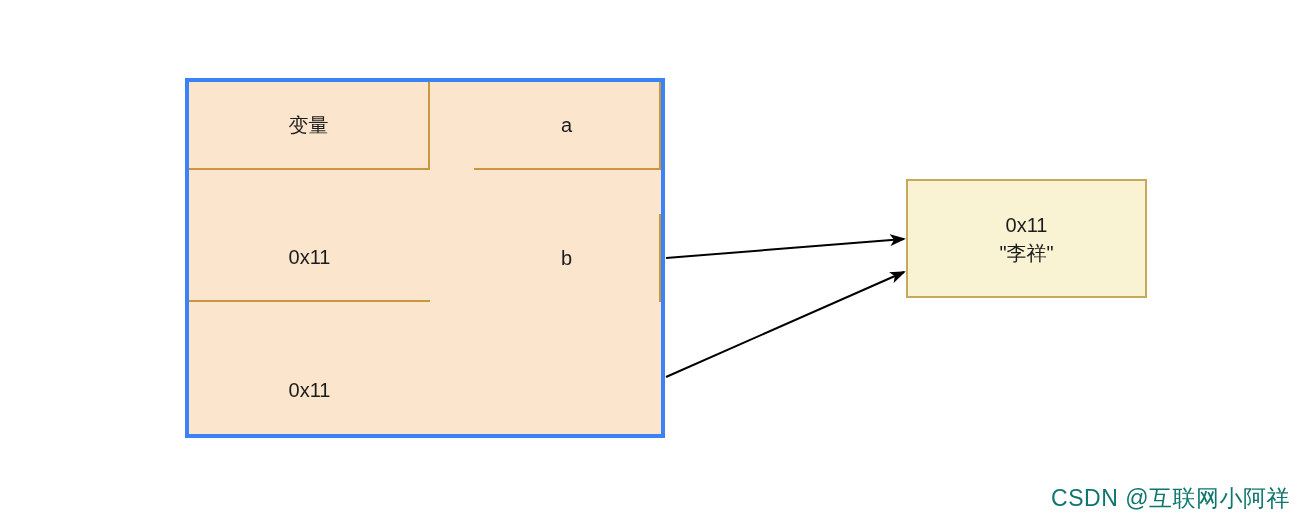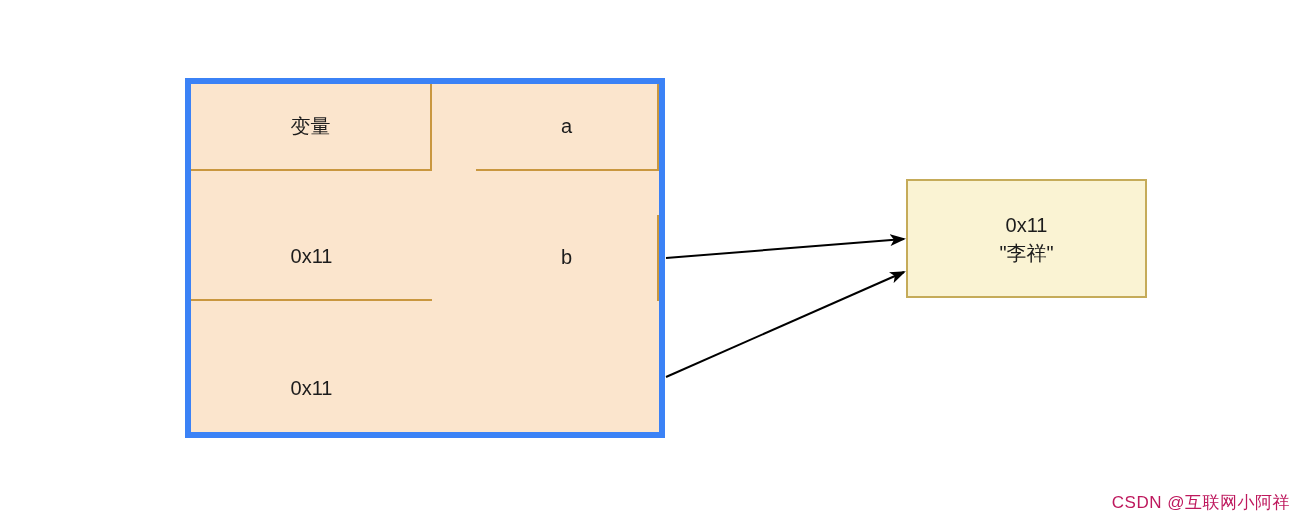--- a/index.html
+++ b/index.html
@@ -18,21 +18,21 @@
   }
 
   
   .var-table {
     position: absolute;
     left: 185px;
     top: 78px;
     width: 480px;
     height: 360px;
     box-sizing: border-box;
-    border: 6px solid #3b82f6;
+    border: 4px solid #3b82f6;
     display: grid;
     grid-template-columns: 241px 1fr;
     grid-template-rows: 1fr 1fr 1fr;
     background: #fbe5cd;
     gap: 44px;
   }
   .var-table .cell {
     display: flex;
     align-items: center;
     justify-content: center;
@@ -70,22 +70,22 @@
     width: 1302px;
     height: 522px;
     pointer-events: none;
   }
 
   
   .watermark {
     position: absolute;
     right: 12px;
     bottom: 8px;
-    font-size: 17px;
-    color: #be185d;
+    font-size: 23px;
+    color: #0f766e;
     letter-spacing: 0.5px;
   }
 </style>
 </head>
 <body>
 
 <div class="canvas">
 
   <div class="var-table">
     <div class="cell col-0 row-0">

